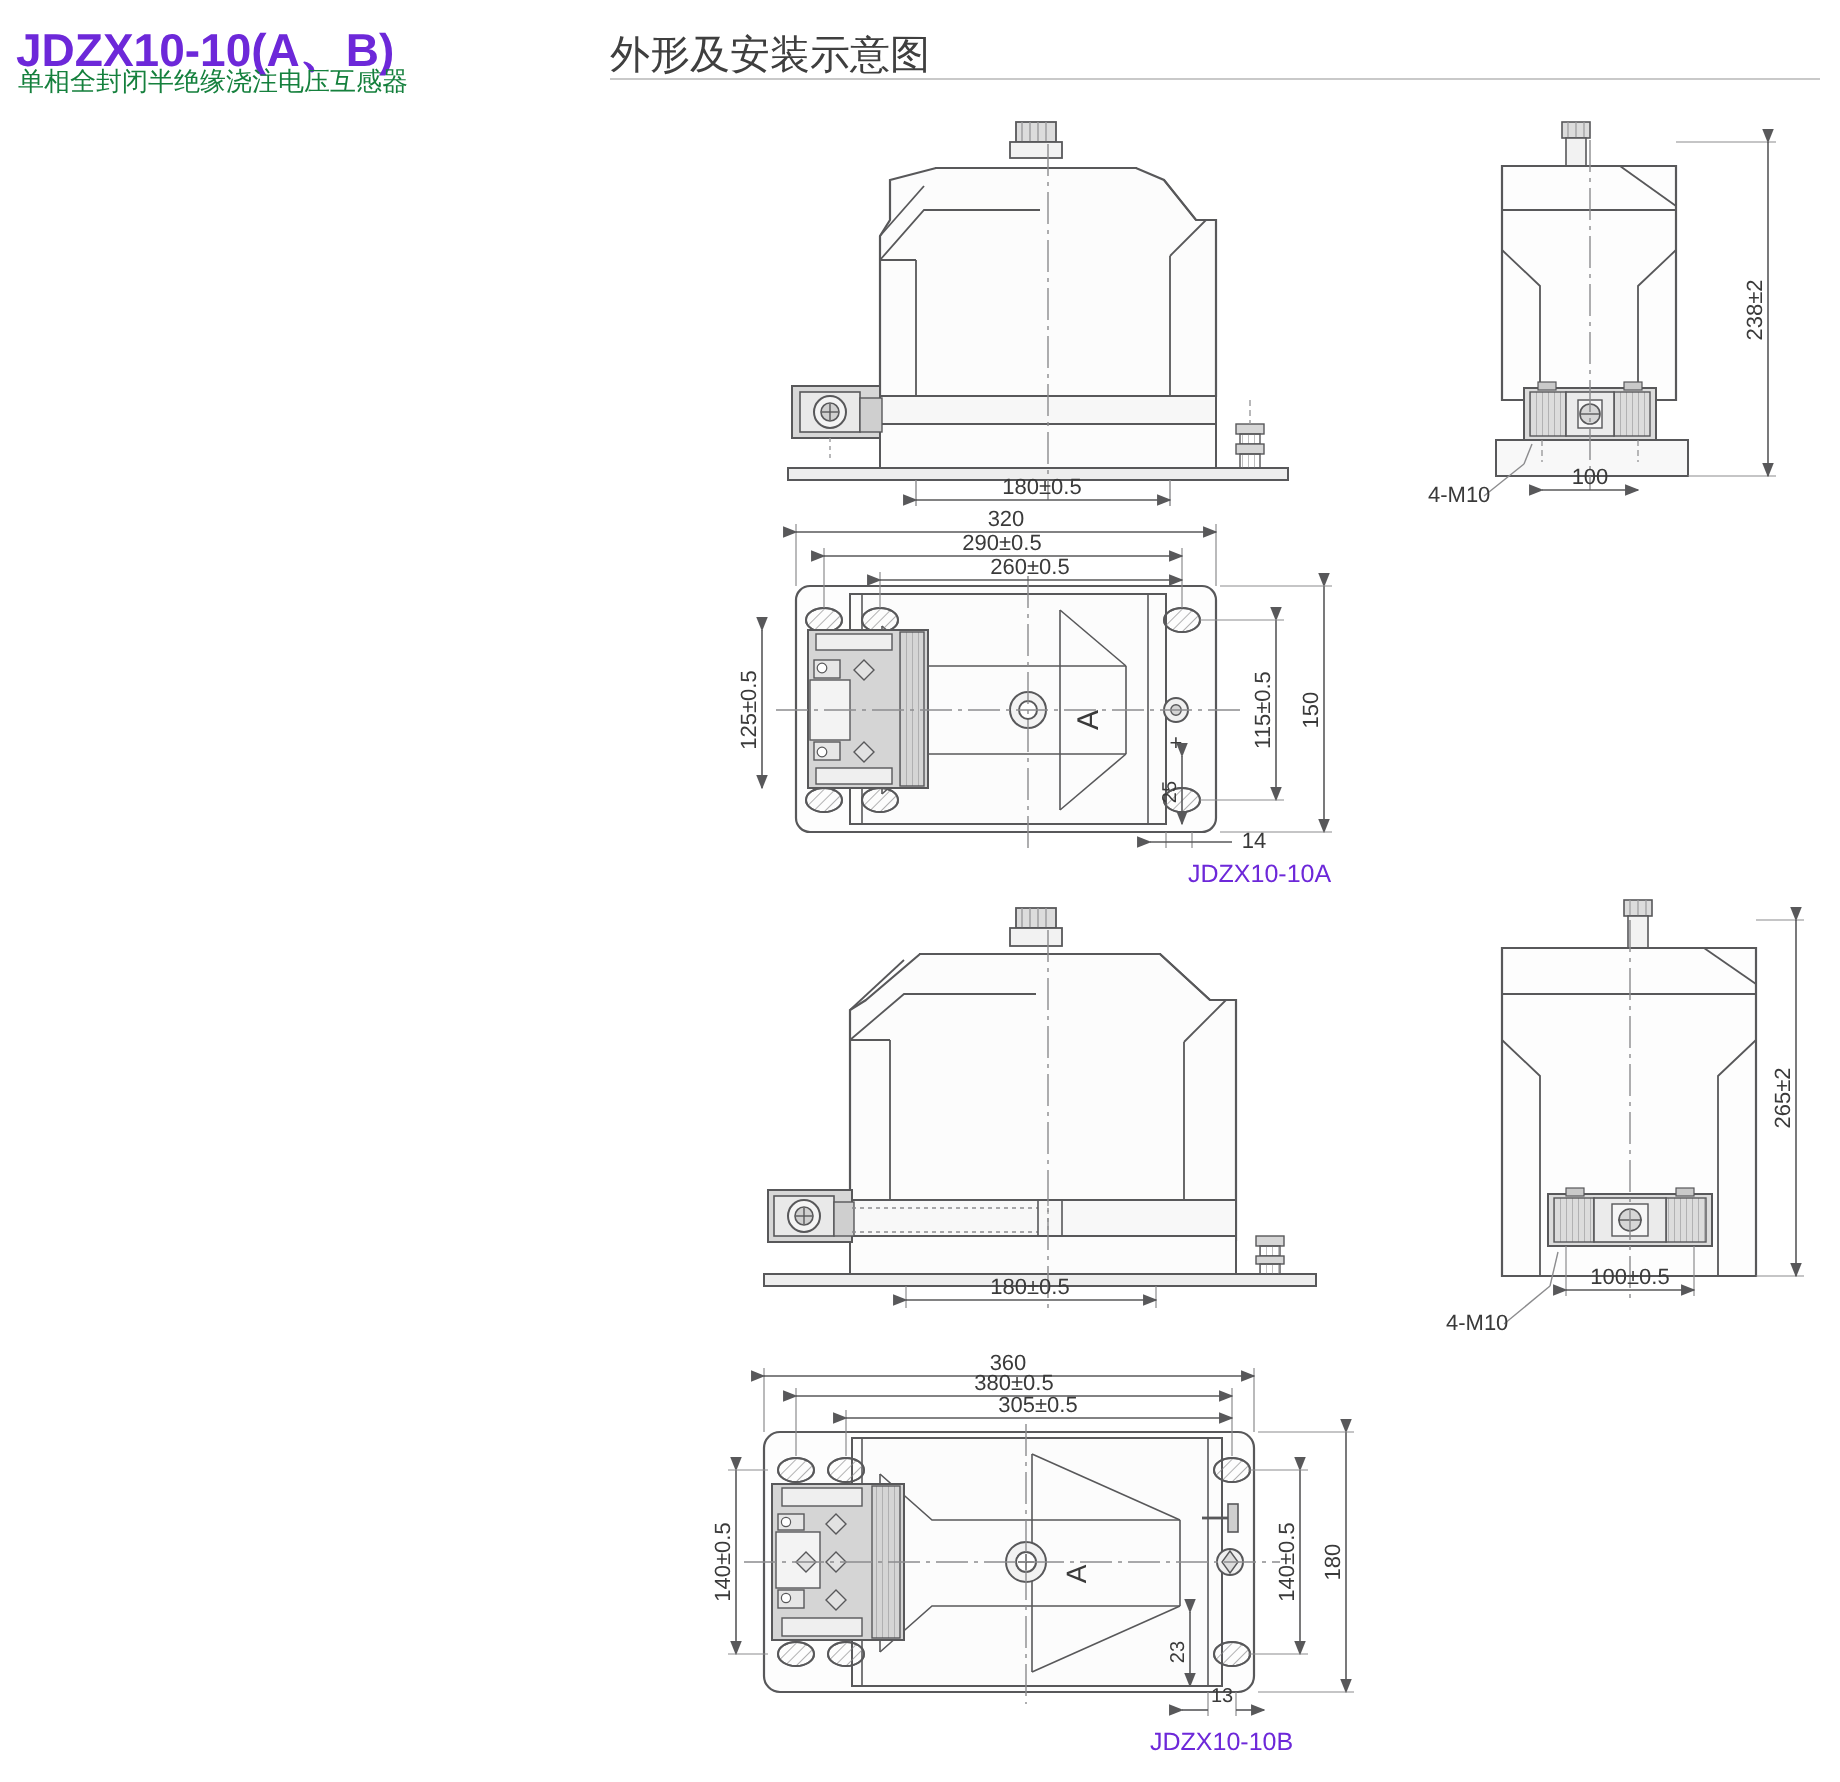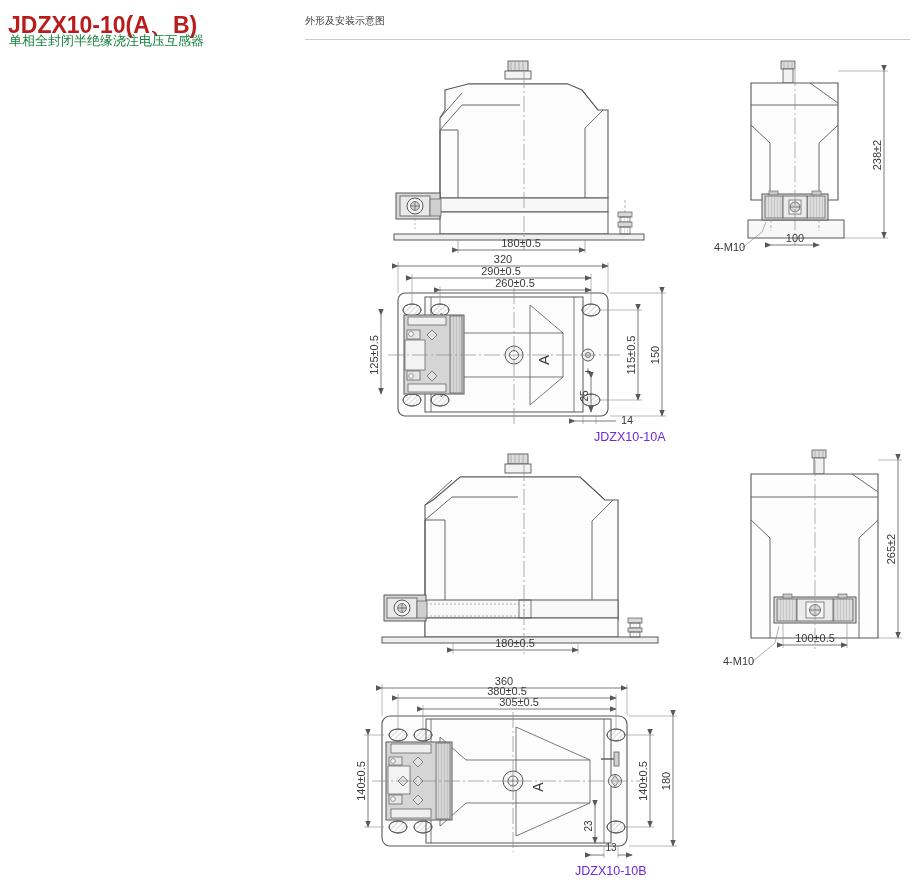--- a/index.html
+++ b/index.html
@@ -10,30 +10,30 @@
     color:#3a3a3a;
     overflow:hidden;
     position:relative;
   }
   #page{position:relative;width:920px;height:891px;}
 
   
   .prod-title{
     position:absolute;left:8px;top:10px;
     font-size:23px;font-weight:bold;letter-spacing:0px;
-    color:#b91c1c;white-space:nowrap;
+    color:#6d28d9;white-space:nowrap;
   }
   .prod-sub{
     position:absolute;left:9px;top:32px;
     font-size:13px;color:#15803d;white-space:nowrap;
     font-family:"DejaVu Sans",sans-serif;
   }
   .sec-title{
     position:absolute;left:305px;top:14px;
-    font-size:10px;color:#3f3f3f;white-space:nowrap;
+    font-size:20px;color:#3f3f3f;white-space:nowrap;
     font-family:Liberation Mono, monospace;
   }
   .sec-rule{
     position:absolute;left:305px;top:39px;width:605px;height:1px;
     background:#c9c9c9;
   }
 
   
   .dwg{position:absolute;left:0;top:0;width:920px;height:891px;}
   .dwg svg{display:block;}

